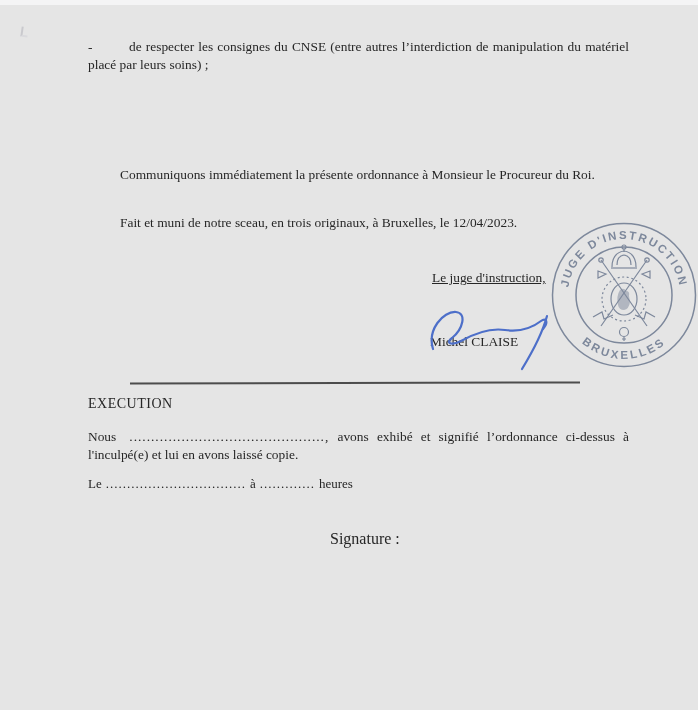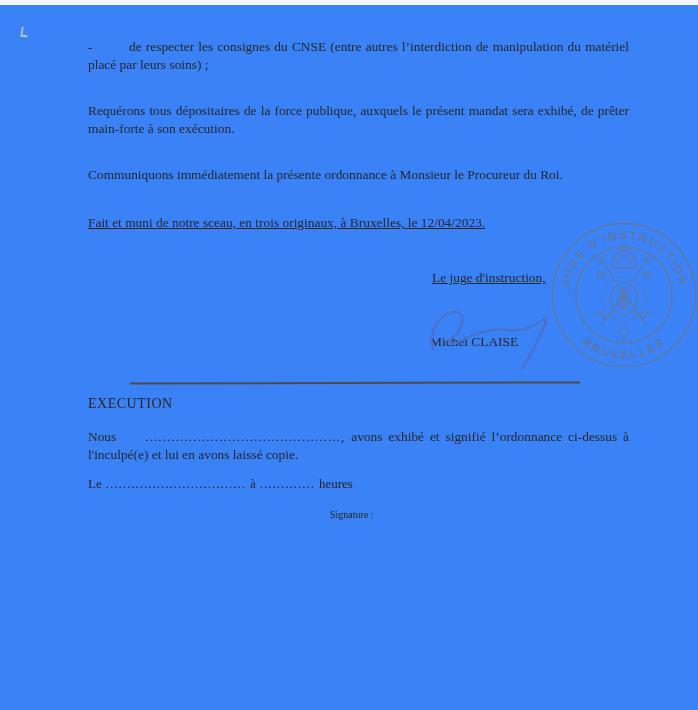--- a/index.html
+++ b/index.html
@@ -1,66 +1,65 @@
 <!DOCTYPE html>
 <html><head>
 <meta charset="utf-8">
 <style>
   html,body{margin:0;padding:0;background:#ffffff;}
   .page{
-    position:relative;width:698px;height:710px;background:#3b82f6;
+    position:relative;width:698px;height:710px;background:#e5e5e5;
     overflow:hidden;font-family:"Liberation Serif","DejaVu Serif",serif;
     color:#262626;
   }
   .topbar{position:absolute;left:0;top:0;width:698px;height:5px;background:#f4f4f5;}
   .scan-artifact{
     position:absolute;left:21px;top:27px;width:5px;height:8px;
     border-left:2px solid #c3c3c8;border-bottom:2px solid #d8d8dc;
     opacity:.8;transform:rotate(8deg);
   }
   .para{
     position:absolute;left:88px;width:541px;
     font-size:13.4px;line-height:18px;text-align:justify;
   }
-  .single{text-align:left;}
+  .single{text-align:left;margin-left:32px;}
   .dash{display:inline-block;width:41px;}
   .role-line{position:absolute;left:432px;top:270px;font-size:13.4px;text-decoration:underline;}
   .name-line{position:absolute;left:430px;top:334px;font-size:13.4px;}
   .sig-svg{position:absolute;left:420px;top:298px;width:140px;height:78px;z-index:3;}
   .stamp-svg{position:absolute;left:551px;top:222px;width:146px;height:146px;opacity:.82;z-index:2;}
   .stamp-text{font-family:"Liberation Sans","DejaVu Sans",sans-serif;font-weight:600;stroke:none;}
   .rule{position:absolute;left:130px;top:382px;width:450px;height:1.5px;background:#4c4c4c;transform:rotate(-0.15deg);}
   .exec-title{
     position:absolute;left:88px;top:396px;width:500px;text-align:left;
     font-size:14px;letter-spacing:.5px;
   }
   .nous-para{top:428px;}
-  .nous-prefix{margin-right:29px;}
+  .nous-prefix{margin-right:13px;}
   .dots{letter-spacing:1px;}
   .le-line{position:absolute;left:88px;top:476px;font-size:13px;white-space:nowrap;}
   .le-line .sp{margin-right:4px;}
-  .sig-label{position:absolute;left:330px;top:509px;font-size:10px;}
+  .sig-label{position:absolute;left:330px;top:530px;font-size:16px;}
 </style>
 </head>
 <body>
 
 <div class="page">
 
   <div class="topbar"></div>
   <div class="scan-artifact"></div>
 
   <div class="para" style="top:38px;">
     <span class="dash">-</span><span>de respecter les consignes du CNSE (entre autres l’interdiction de manipulation du matériel placé par leurs soins) ;</span>
   </div>
 
-  <div class="para" style="top:102px;">Requérons tous dépositaires de la force publique, auxquels le présent mandat sera exhibé, de prêter main-forte à son exécution.</div>
 
   <div class="para single" style="top:166px;">Communiquons immédiatement la présente ordonnance à Monsieur le Procureur du Roi.</div>
 
-  <div class="para single" style="top:214px;text-decoration:underline;">Fait et muni de notre sceau, en trois originaux, à Bruxelles, le 12/04/2023.</div>
+  <div class="para single" style="top:214px;">Fait et muni de notre sceau, en trois originaux, à Bruxelles, le 12/04/2023.</div>
 
   <div class="role-line">Le juge d'instruction,</div>
   <div class="name-line">Michel CLAISE</div>
 
   <svg class="sig-svg" viewBox="0 0 140 78">
     <g fill="none" stroke-width="2.2" stroke-linecap="round" stroke-linejoin="round" stroke="#4d6fc9">
       <path d="M 13 51 C 7 32, 23 13, 36 14 C 47 15, 43 31, 32 40 C 25 45, 31 48, 41 43 C 57 34, 72 30, 85 32 C 100 34, 112 30, 121 23 C 126 19, 129 24, 123 31"></path>
       <path d="M 127 18 C 123 33, 113 53, 102 71"></path>
     </g>
   </svg>

